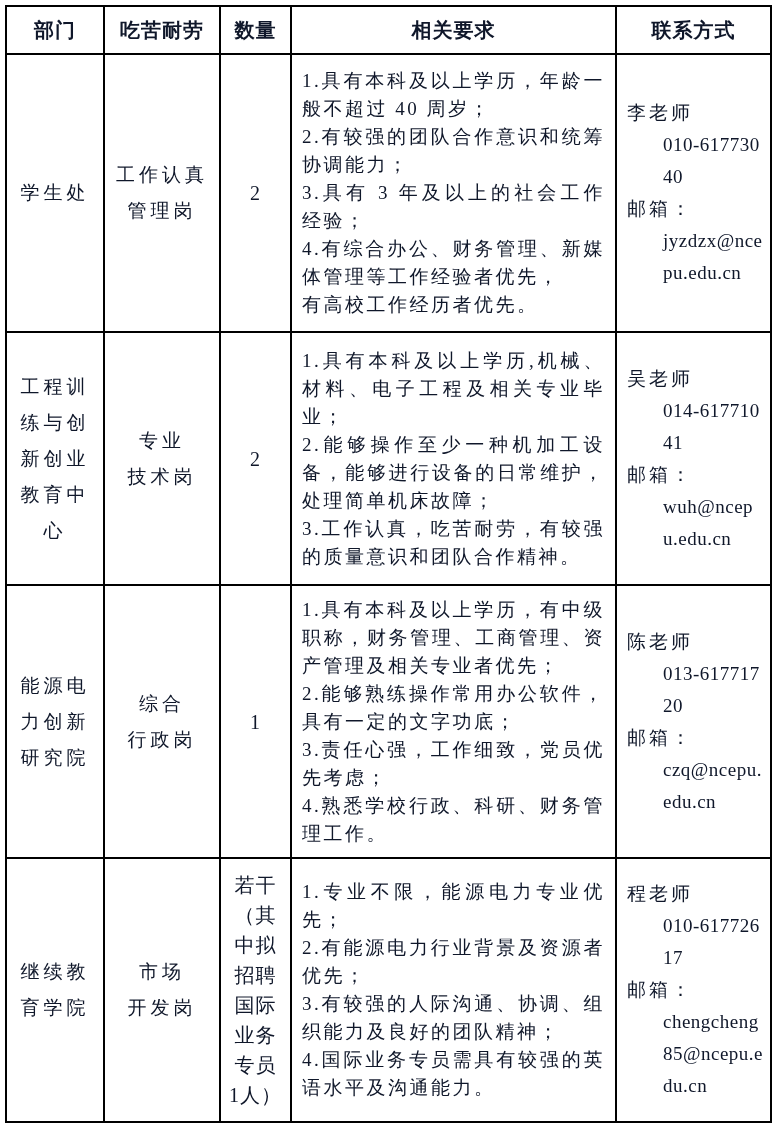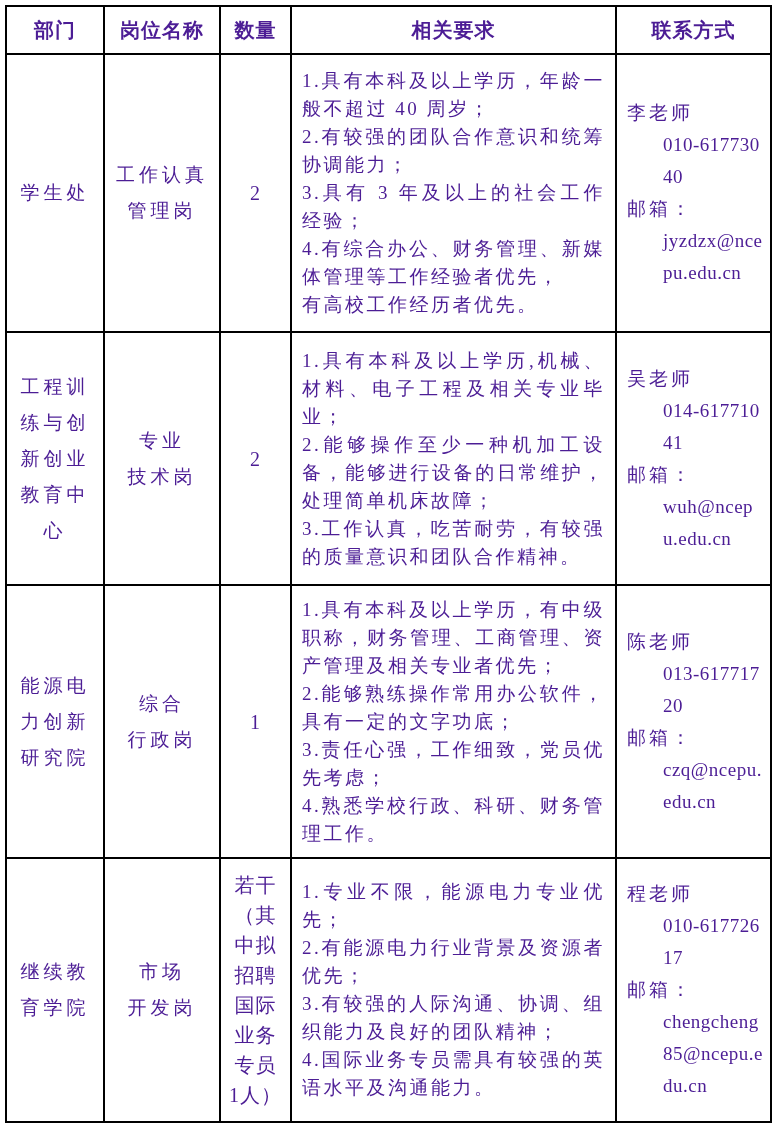--- a/index.html
+++ b/index.html
@@ -14,21 +14,21 @@
   }
   table.recruit {
     border-collapse: collapse;
     table-layout: fixed;
     width: 765px;
     background: #ffffff;
   }
   th, td {
     border: 2px solid #000000;
     vertical-align: middle;
-    color: #4c1d95;
+    color: #0f172a;
     overflow: hidden;
     padding: 0;
   }
   th {
     font-family: "Liberation Sans", sans-serif;
     font-weight: bold;
     font-size: 20px;
     height: 46px;
     text-align: center;
     letter-spacing: 1px;
@@ -84,21 +84,21 @@
     <colgroup>
       <col style="width:98px">
       <col style="width:116px">
       <col style="width:71px">
       <col style="width:325px">
       <col style="width:155px">
     </colgroup>
     <thead>
       <tr>
         <th>部门</th>
-        <th>岗位名称</th>
+        <th>吃苦耐劳</th>
         <th>数量</th>
         <th>相关要求</th>
         <th>联系方式</th>
       </tr>
     </thead>
     <tbody>
       <tr class="row-1">
         <td class="cell-dept">学生处</td>
         <td class="cell-pos">工作认真
 管理岗</td>

